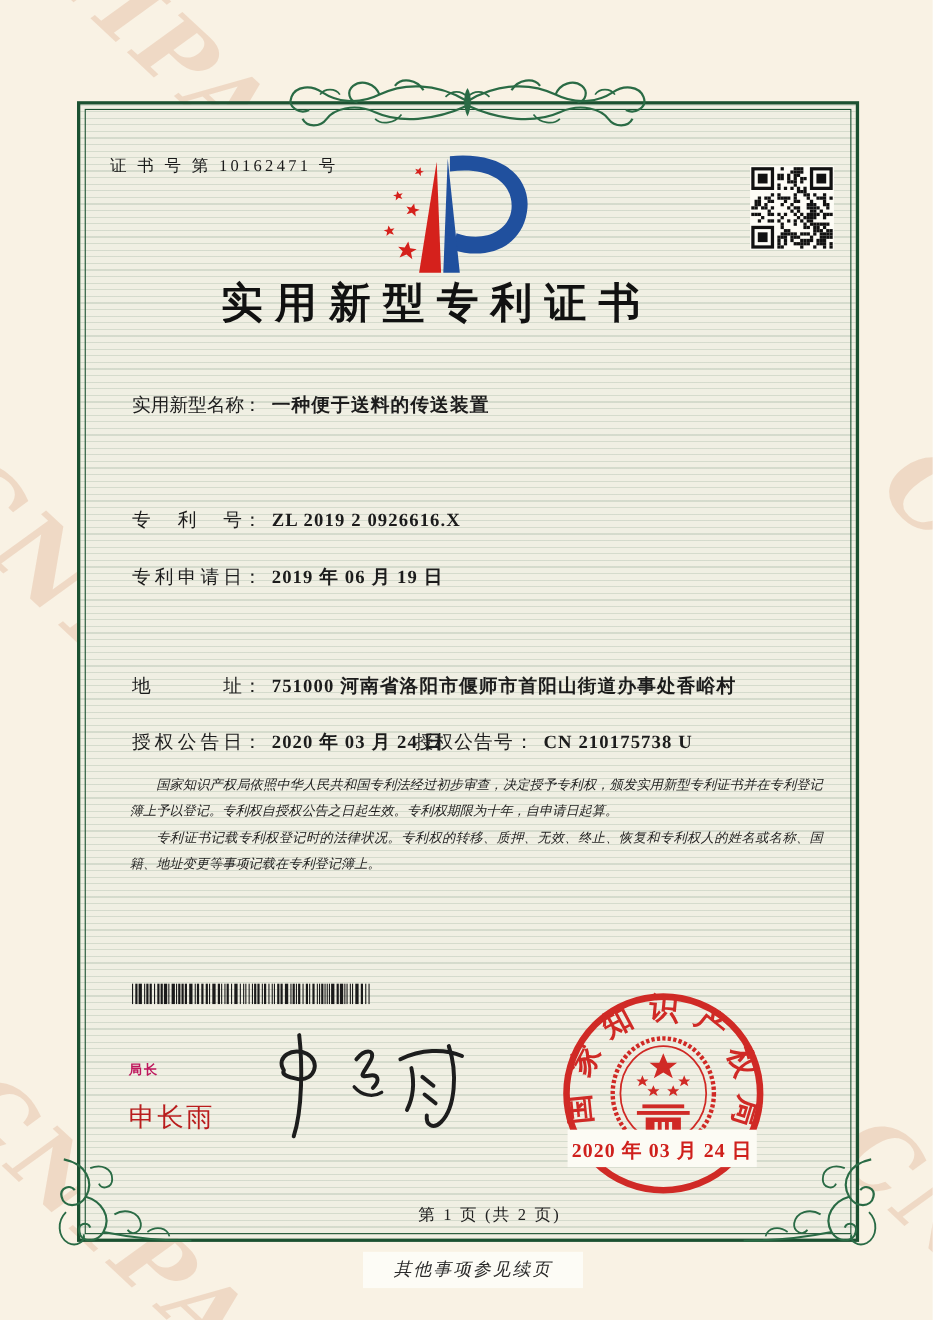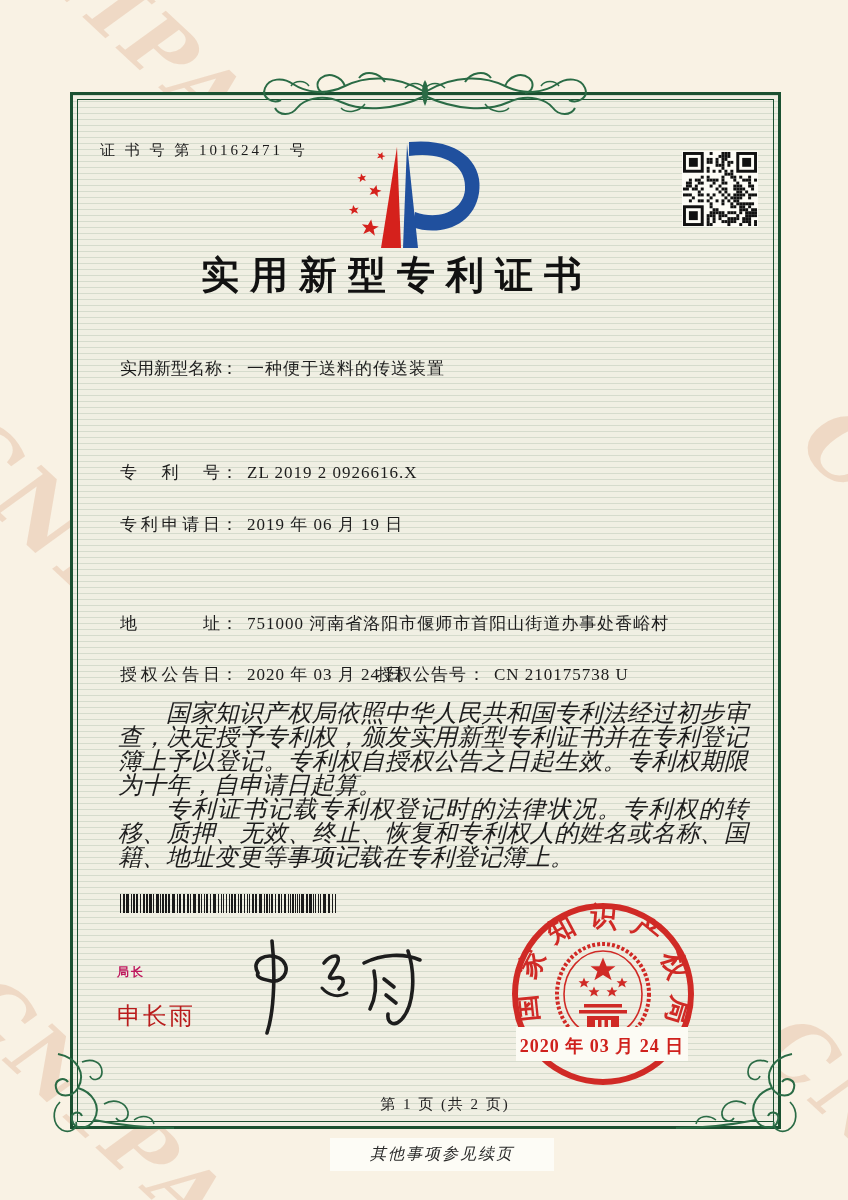--- a/index.html
+++ b/index.html
@@ -42,27 +42,27 @@
     position:absolute; left:70px; top:250px; width:654px; text-align:center;
     font-size:38px; font-weight:700; letter-spacing:11px; color:#111;
   }
   
   .frow{ position:absolute; left:120px; font-size:17px; color:#1c1c1c; white-space:nowrap;}
   .flabel{
     display:inline-block; width:100px; text-align:justify; text-align-last:justify;
     vertical-align:bottom;
   }
   .fcolon{ margin-left:1px; }
-  .fvalue{ margin-left:9px; letter-spacing:1px; }
+  .fvalue{ margin-left:9px; letter-spacing:1px;font-weight:bold; }
   .grp2{ position:absolute; left:257px; top:0; white-space:nowrap; }
   .grp2 .flabel{ width:auto; text-align:left; text-align-last:left; letter-spacing:1px;}
   
   .body-text{
     position:absolute; left:118px; top:701px; width:630px;
-    font-size:24px; line-height:24px; text-align:justify;
+    font-size:12px; line-height:24px; text-align:justify;
     font-style:italic; color:#1d1d1d;
   }
   .body-text p{ margin:0; text-indent:2em; }
   
   .barcode{ position:absolute; left:120px; top:894px; }
   .sig-title{ position:absolute; left:117px; top:964px; font-size:12px; letter-spacing:2px; color:#be185d;font-weight:bold;}
   .sig-name{ position:absolute; left:117px; top:1000px; font-size:24px; letter-spacing:2px; color:#b91c1c;}
   .sig-hand{ position:absolute; left:232px; top:933px; }
   
   .seal{ position:absolute; left:509px; top:900px; opacity:.95; }
@@ -73,21 +73,21 @@
   .seal-date{
     position:absolute; left:506px; top:1034px; width:192px; text-align:center;
     color:#cf201c; font-size:18px; letter-spacing:1px; font-weight:600;
   }
   
   .page-num{
     position:absolute; left:70px; top:1095px; width:750px; text-align:center;
     font-size:15px; letter-spacing:2px; color:#222;
   }
   .cont-box{
-    position:absolute; left:330px; top:1138px; width:224px; height:33px;
+    position:absolute; left:330px; top:1138px; width:200px; height:33px;
     background:#fdfcf6; display:flex; align-items:center; justify-content:center;
     font-size:16px; font-style:italic; letter-spacing:2px; color:#2a2a2a;
   }
 </style>
 </head>
 <body>
 
 <div class="page">
 
   <span class="wm" style="left:-55px; top:-45px; font-size:84px;">CNIPA</span>

